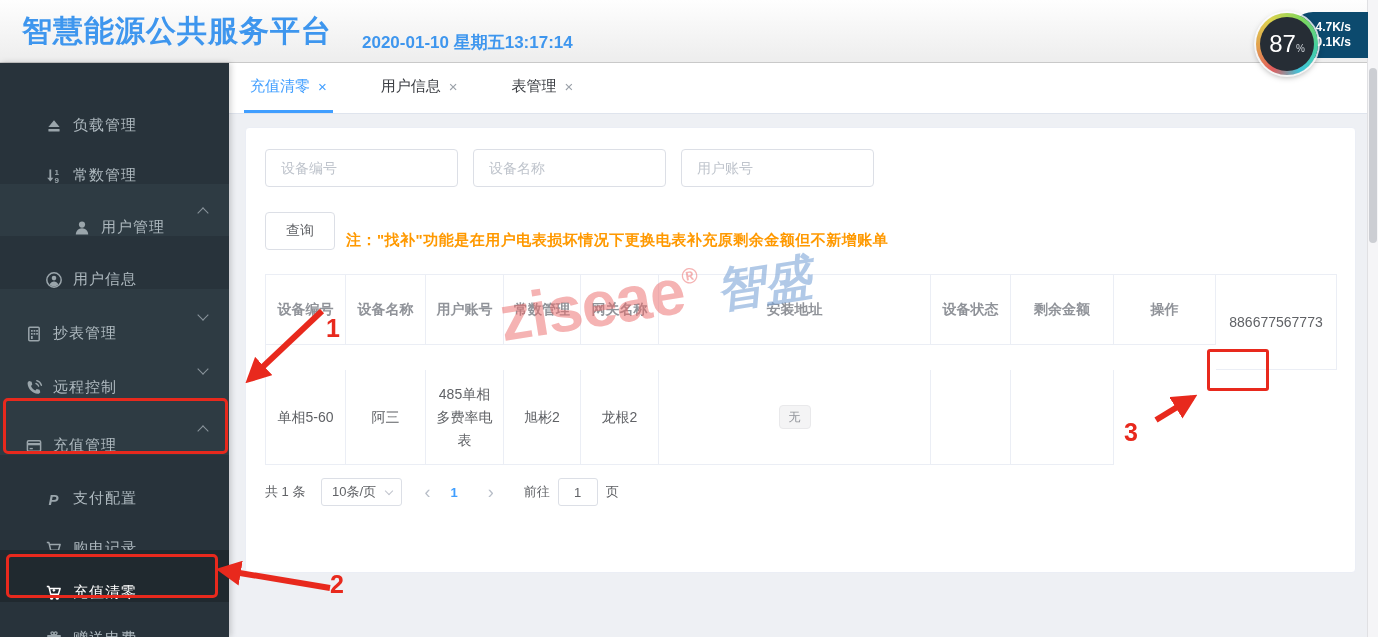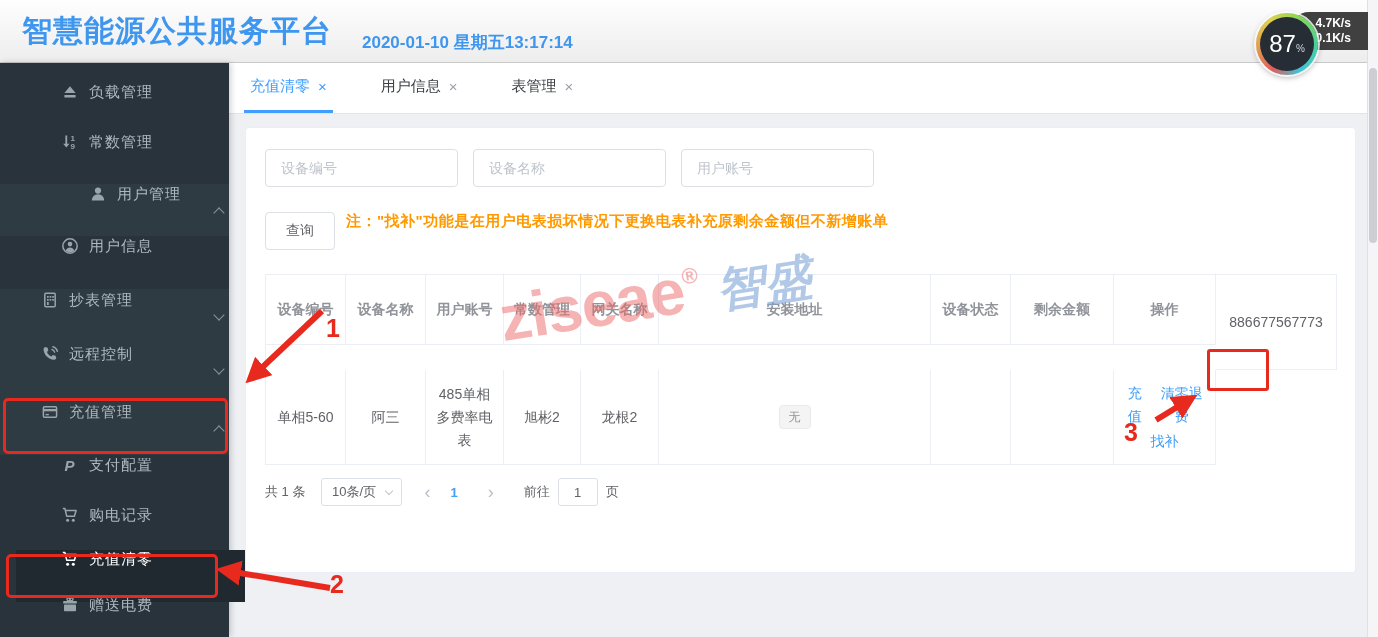--- a/index.html
+++ b/index.html
@@ -10,39 +10,39 @@
   body{width:1378px;height:637px;overflow:hidden;position:relative;background:#fff;}
 
   
   .topbar{position:absolute;left:0;top:0;width:1378px;height:63px;
     background:linear-gradient(#fefefe,#ededed);border-bottom:1px solid #c9c9c9;
     display:flex;align-items:center;}
   .app-title{color:var(--blue);font-size:30px;font-weight:bold;margin-left:22px;letter-spacing:1px;}
   .app-datetime{color:var(--blue);font-size:17px;font-weight:bold;margin-left:30px;margin-top:22px;}
 
   
-  .net-pill{position:absolute;right:10px;top:12px;width:78px;height:38px;background:#404040;
+  .net-pill{position:absolute;right:10px;top:12px;width:78px;height:46px;background:#0c4a6e;
     border-radius:23px 0 0 23px;z-index:40;display:flex;flex-direction:column;justify-content:center;
     padding-left:16px;gap:2px;}
   .net-row{display:flex;align-items:center;gap:4px;font-size:12px;font-weight:bold;color:#fff;line-height:13px;}
   .net-up{color:#4aa3f5;font-size:11px;} .net-down{color:#43b96e;font-size:11px;}
   .net-unit{color:#fff;}
   .net-ball{position:absolute;left:1256px;top:13px;width:62px;height:62px;border-radius:50%;z-index:41;
     background:conic-gradient(from 210deg,#e25c5c,#e2a04d 55deg,#ddd24e 115deg,#7fd75a 180deg,#46cfa0 245deg,#3fc4da 305deg,#e25c5c 360deg);
     box-shadow:0 0 0 2px rgba(255,255,255,.8),0 2px 6px rgba(0,0,0,.35);}
   .net-ball-inner{position:absolute;inset:4px;border-radius:50%;background:#262d35;
     display:flex;align-items:center;justify-content:center;}
   .net-pct{color:#fff;font-size:24px;font-weight:400;}
   .net-pct-unit{color:#cfd4d9;font-size:10px;margin-top:8px;}
 
   
   .sidebar{position:absolute;left:0;top:63px;width:229px;height:574px;background:var(--sbBg);
     box-shadow:2px 0 6px rgba(0,0,0,.18);z-index:10;}
   .sub-bg{position:absolute;left:0;width:229px;background:var(--sbSub);}
-  .sb-item{position:absolute;left:16px;width:229px;height:52px;display:flex;align-items:flex-start;
+  .sb-item{position:absolute;left:0;width:229px;height:52px;display:flex;align-items:flex-end;
     color:var(--sbText);font-size:15px;cursor:pointer;}
   .sb-item .ico{width:18px;height:18px;display:inline-flex;margin-left:25px;color:#9aa5ab;flex:none;}
   .sb-item.sub .ico{margin-left:45px;}
   .sb-item .lbl{margin-left:10px;letter-spacing:1px;}
   .sb-item.active{background:var(--sbActive);color:#fff;}
   .sb-item.active .ico{color:#fff;}
   .chev{position:absolute;right:22px;width:8px;height:8px;border-right:1.6px solid #8a959c;border-bottom:1.6px solid #8a959c;}
   .chev.up{transform:rotate(-135deg);top:24px;}
   .chev.down{transform:rotate(45deg);top:20px;}
 
@@ -55,21 +55,21 @@
   .tab.active{color:var(--accent);border-bottom-color:var(--accent);}
   .tab .x{font-size:15px;color:#9aa0a8;cursor:pointer;}
   .tab.active .x{color:var(--accent);}
 
   .card{position:absolute;left:16px;top:64px;width:1111px;height:446px;background:#fff;
     border:1px solid #ebeef5;border-radius:4px;padding:21px 19px 0;}
   .filters{display:flex;gap:15px;}
   .filters input{width:193px;height:38px;border:1px solid #dcdfe6;border-radius:4px;padding:0 15px;
     font-size:14px;color:#606266;outline:none;}
   .filters input::placeholder{color:#bfc4cc;}
-  .query-row{margin-top:25px;display:flex;align-items:flex-start;}
+  .query-row{margin-top:25px;display:flex;align-items:flex-end;}
   .btn-query{width:70px;height:38px;background:#fff;border:1px solid #dcdfe6;border-radius:4px;
     font-size:14px;color:#606266;cursor:pointer;}
   .note{margin-left:11px;color:var(--orange);font-size:15px;font-weight:bold;letter-spacing:.5px;}
 
   
   .tbl{margin-top:24px;width:1072px;display:grid;
     grid-template-columns:80px 80px 78px 77px 78px 272px 80px 103px 102px 121px;
     border-top:1px solid #ebeef5;border-left:1px solid #ebeef5;}
   .tc{border-right:1px solid #ebeef5;border-bottom:1px solid #ebeef5;display:flex;align-items:center;
     justify-content:center;text-align:center;padding:4px 8px;word-break:break-all;line-height:23px;}
@@ -315,27 +315,20 @@
       <div class="tc d">单相5-60</div>
       <div class="tc d">阿三</div>
       <div class="tc d">485单相多费率电表</div>
       <div class="tc d">旭彬2</div>
       <div class="tc d">龙根2</div>
       <div class="tc d">
           <span class="tag">无</span>
         </div>
       <div class="tc d"></div>
       <div class="tc d"></div>
-      <div class="tc d ops">
-        <div class="r1">
-          <a>充值</a>
-          <a>清零退费</a>
-        </div>
-        <a>找补</a>
-      </div>
     </div>
 
     <div class="pager">
       <span class="pg-total">共 1 条</span>
       <div class="pg-size">
         <span>10条/页</span>
         <span class="chev2"></span>
       </div>
       <span class="pg-arrow">‹</span>
       <span class="pg-num">1</span>

